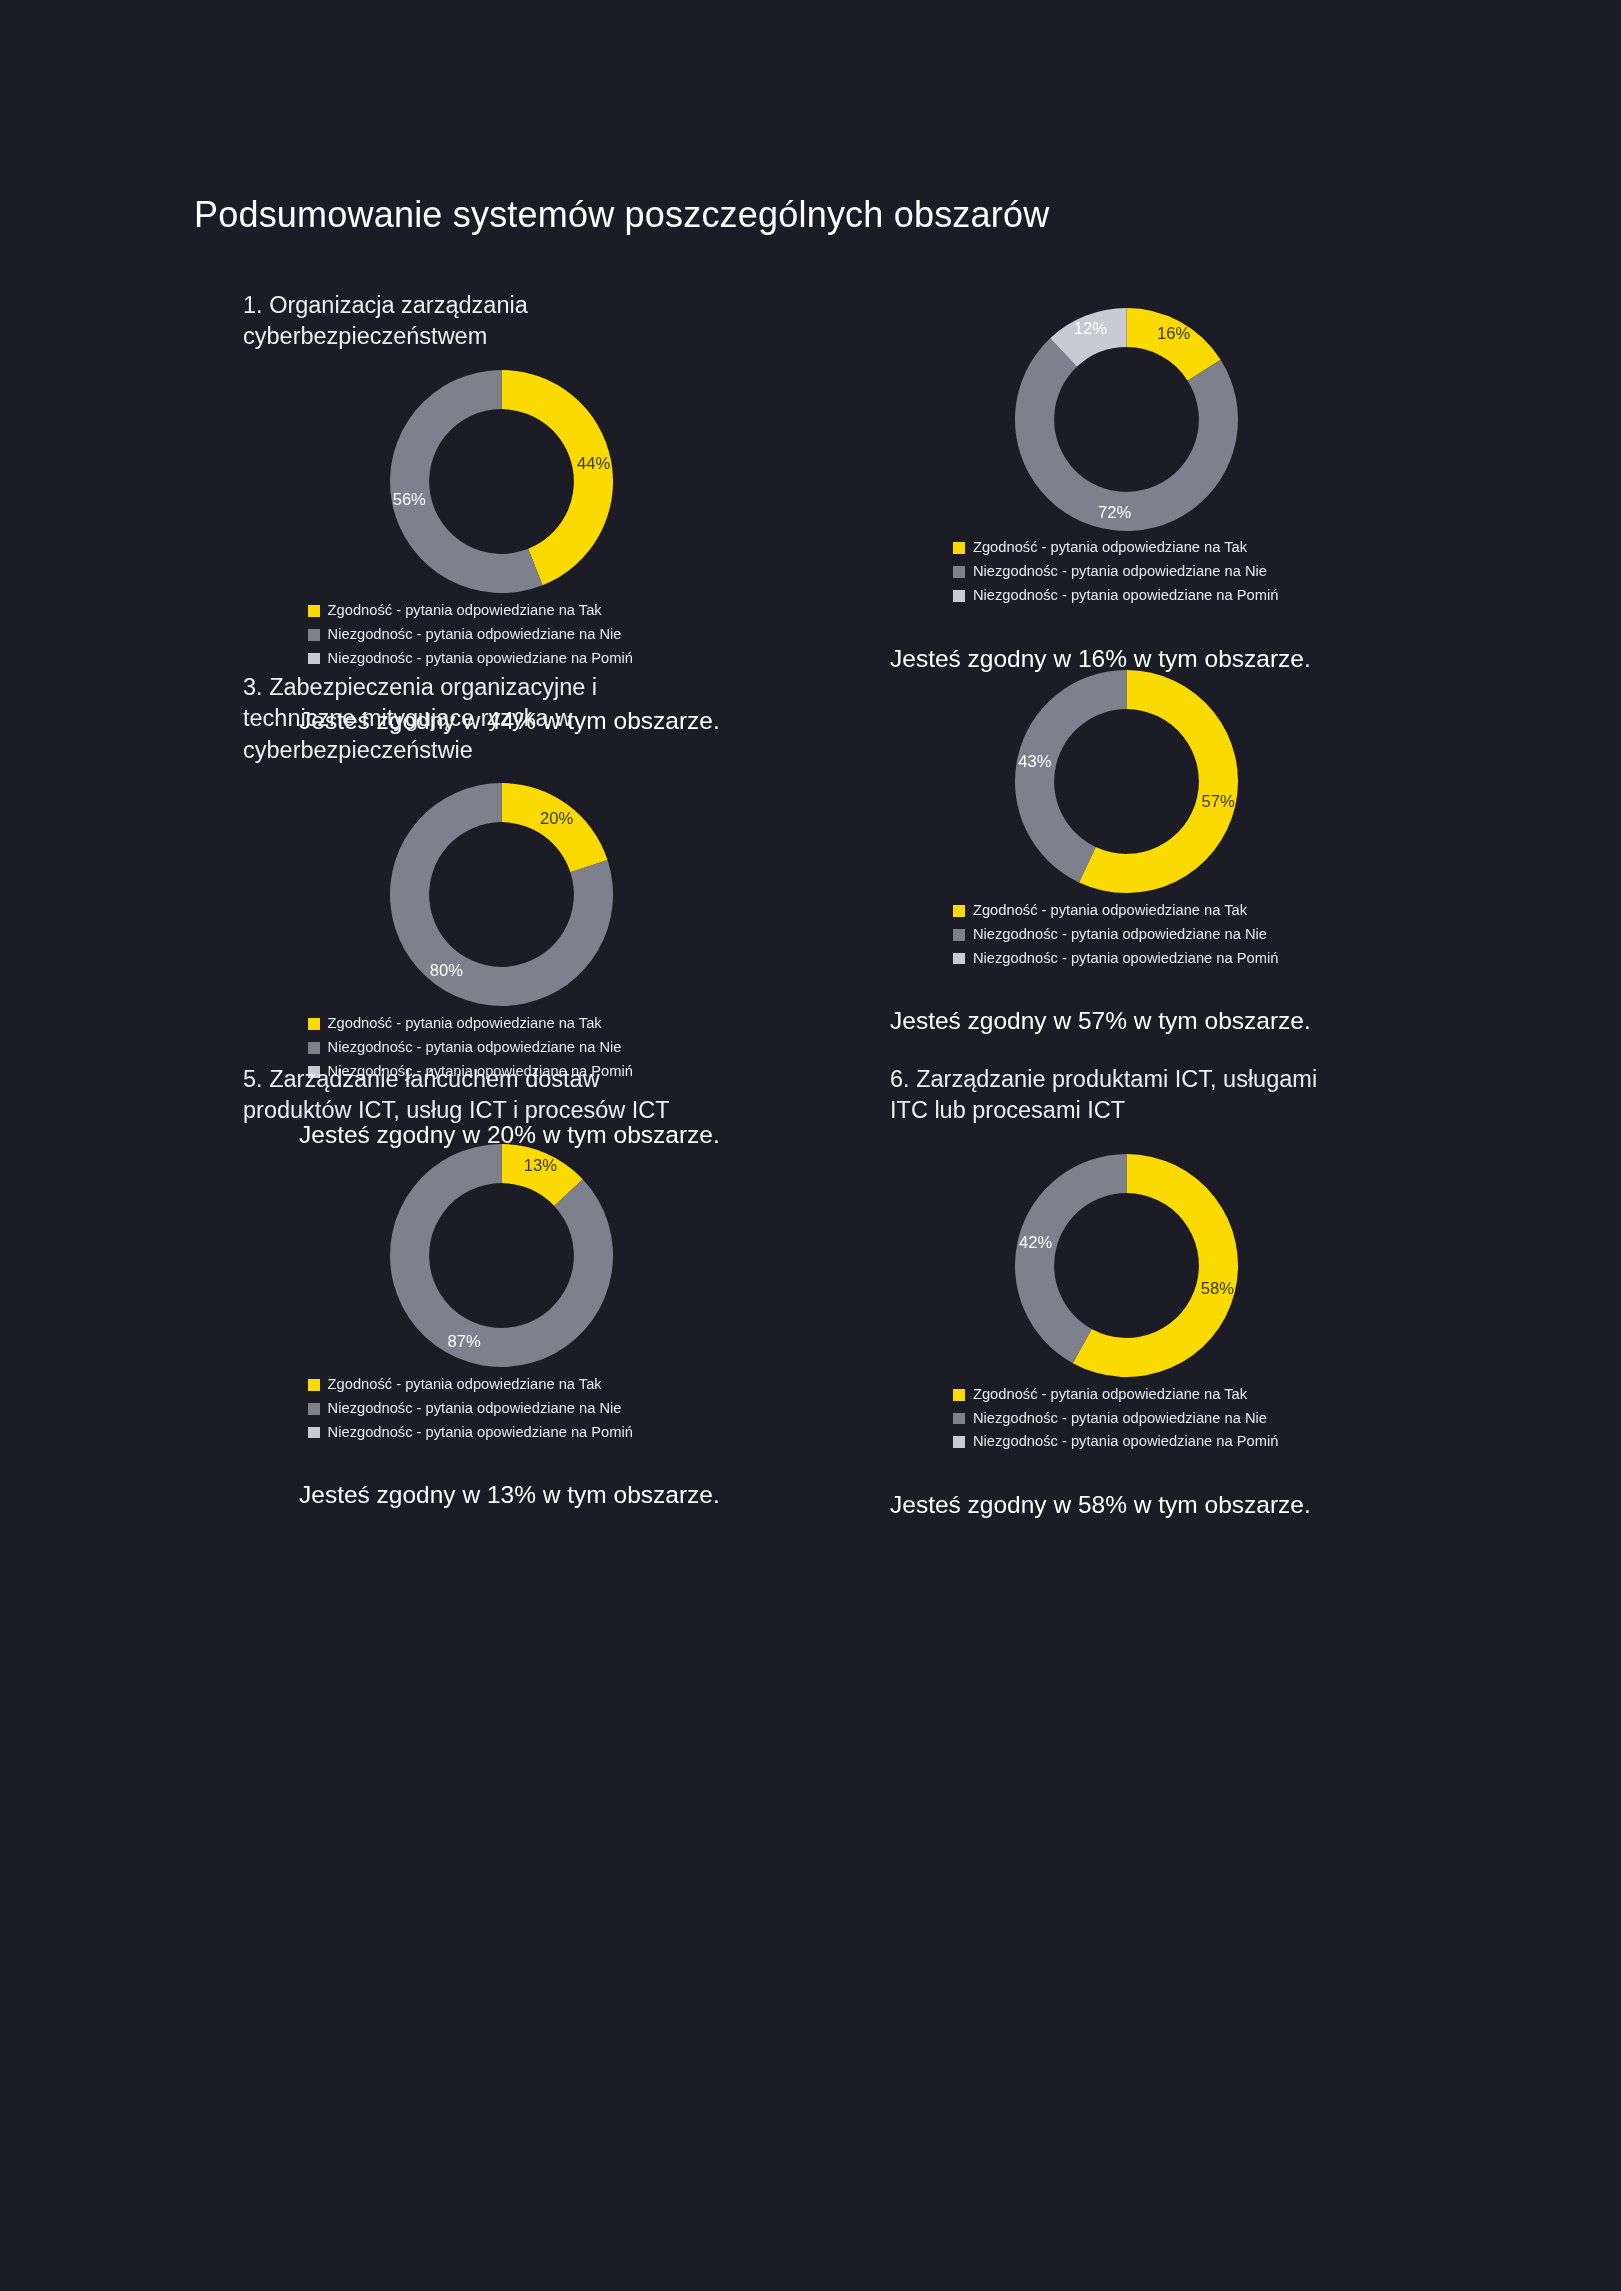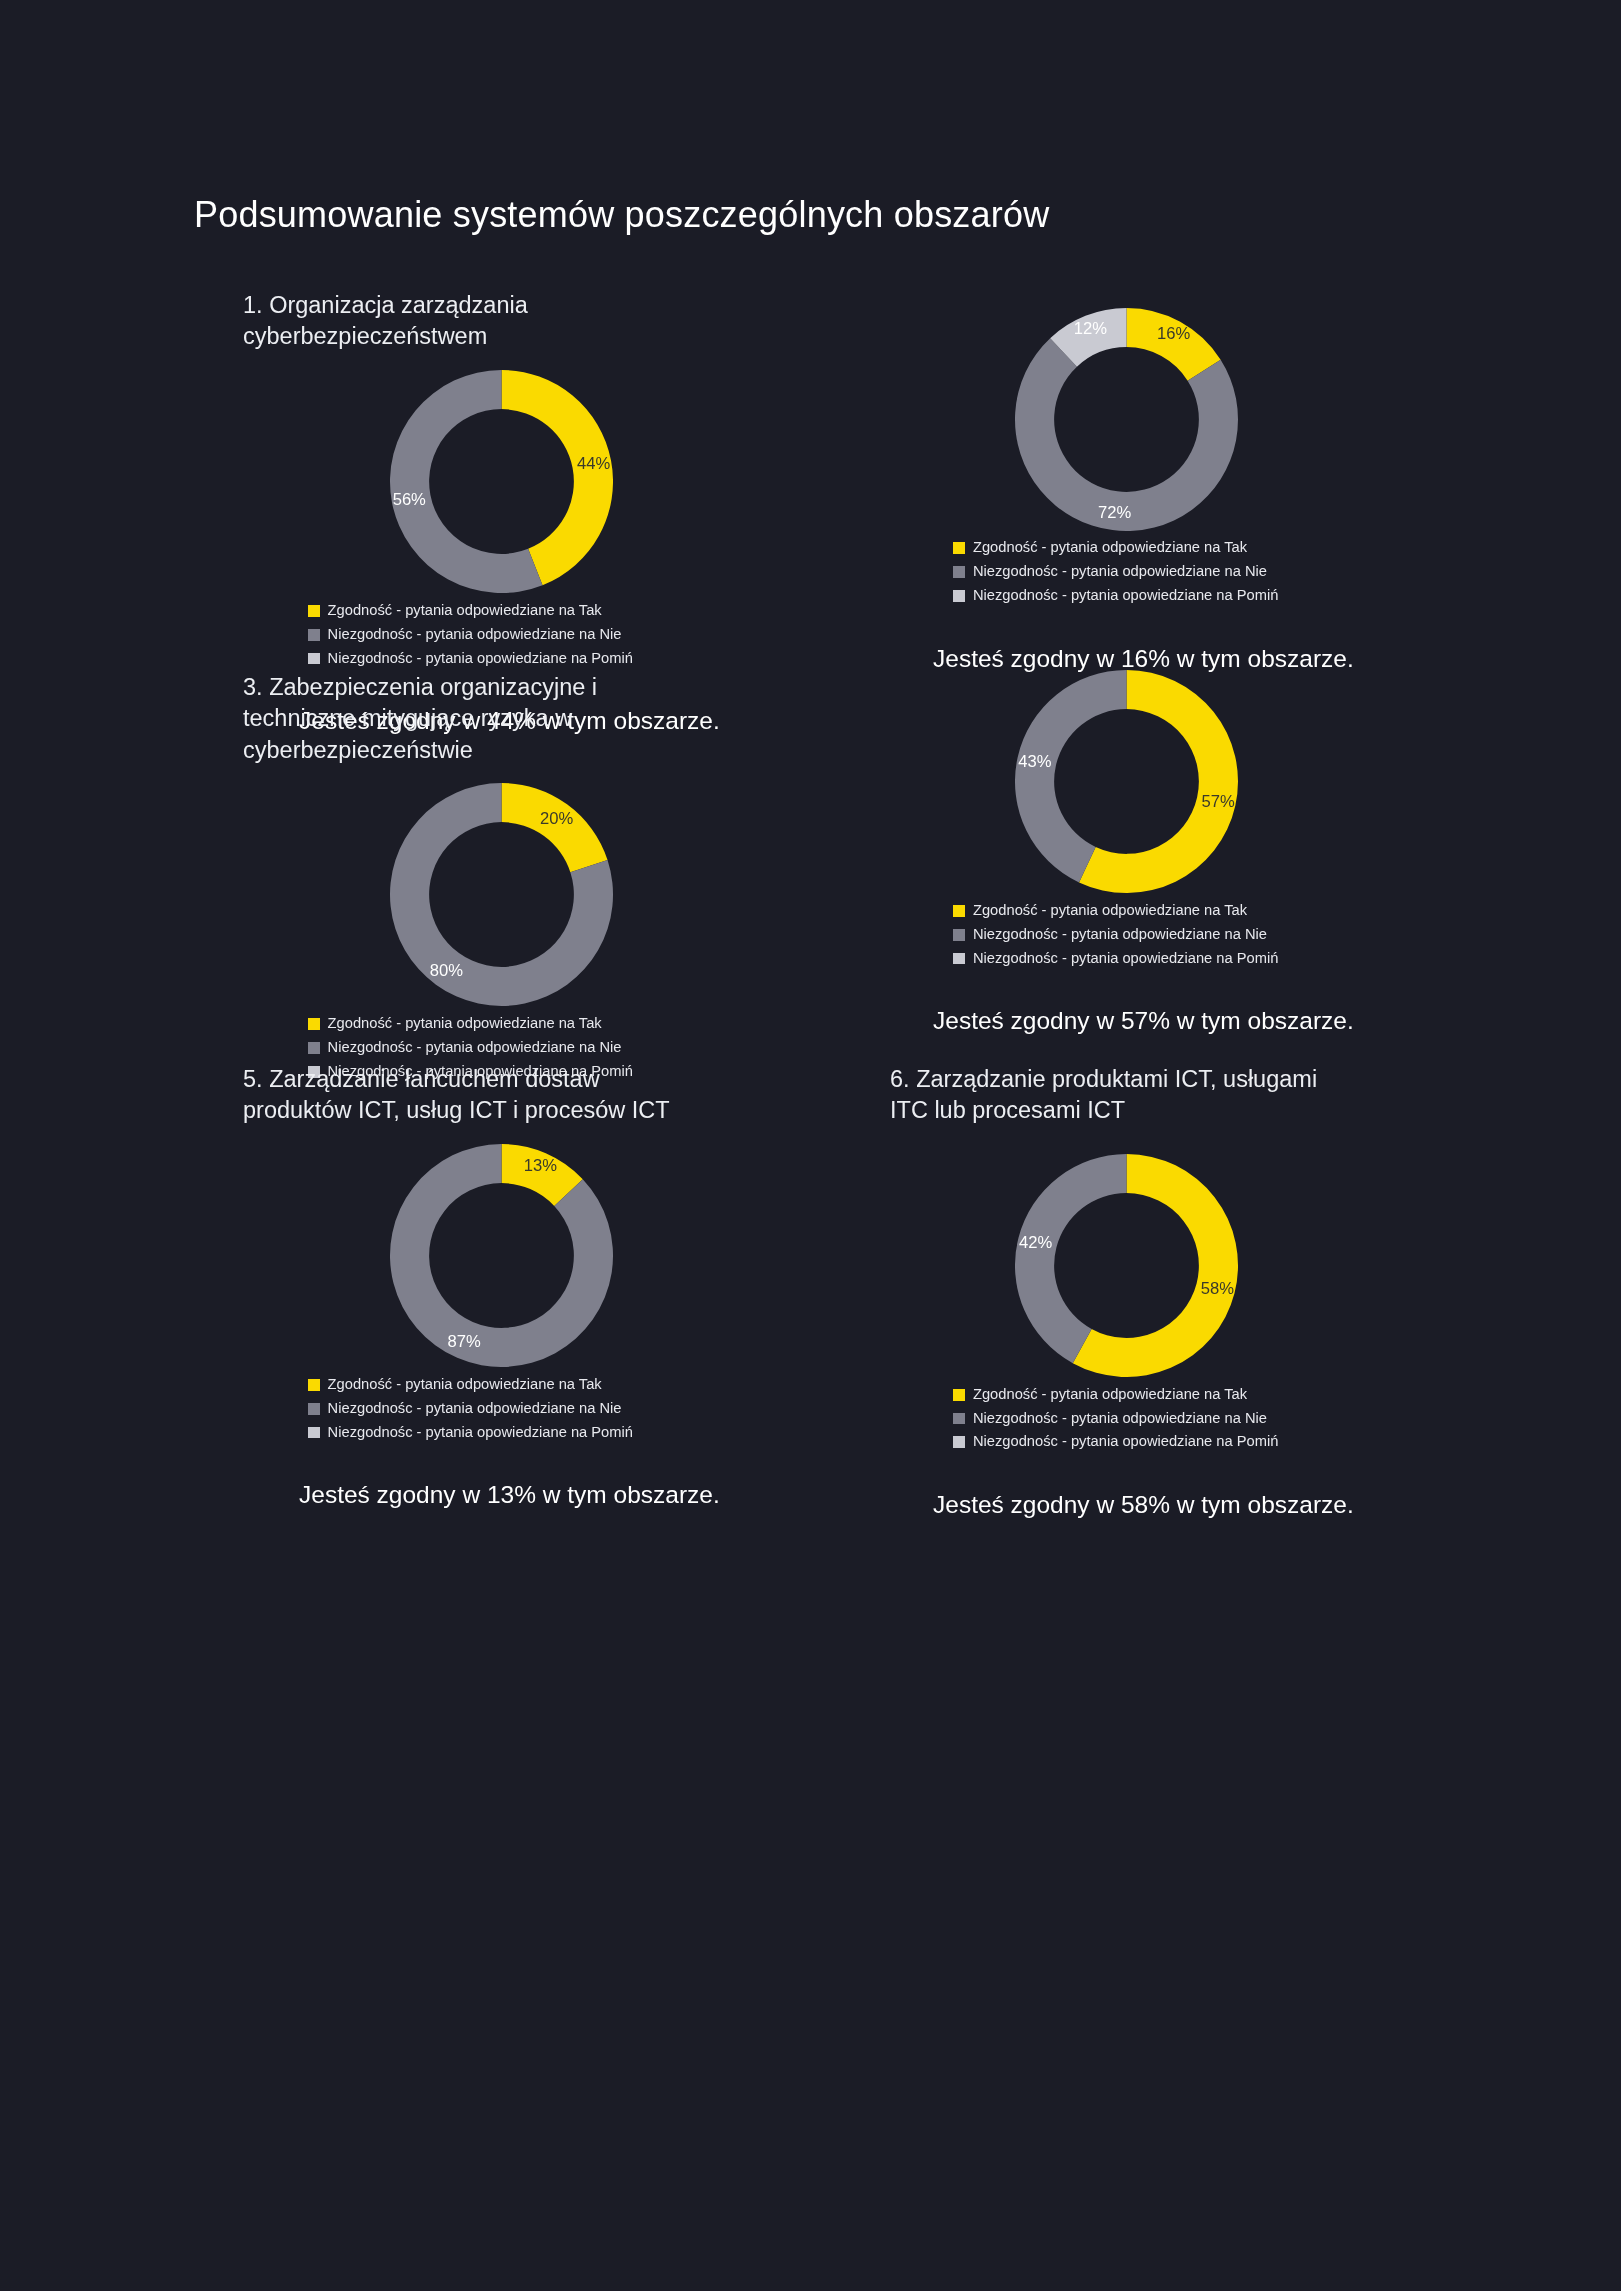--- a/index.html
+++ b/index.html
@@ -91,21 +91,21 @@
     display: inline-block;
   }
   .legend-label { display: inline-block; }
 
   .caption {
     font-size: 24.5px;
     color: #ffffff;
     white-space: nowrap;
   }
   .caption.align-left  { margin-left: 56px; }
-  .caption.align-right { margin-left: 43px; }
+  .caption.align-right { }
 
   .slice-label {
     font-size: 17px;
     font-family: "Liberation Sans", "DejaVu Sans", sans-serif;
   }
 </style>
 </head>
 <body>
 
 <div class="page">
@@ -186,20 +186,21 @@
             </div>
             <div class="legend-row">
               <span class="legend-swatch" style="background: rgb(127, 128, 141);"></span>
               <span class="legend-label">Niezgodnośc - pytania odpowiedziane na Nie</span>
             </div>
             <div class="legend-row">
               <span class="legend-swatch" style="background: rgb(201, 202, 210);"></span>
               <span class="legend-label">Niezgodnośc - pytania opowiedziane na Pomiń</span>
             </div>
           </div>
+          <div class="caption align-left" style="margin-top: 37px;">Jesteś zgodny w 20% w tym obszarze.</div>
         </div>
         <div class="cell right">
           <div class="donut-wrap" style="margin-top: -2px;">
             <svg width="223" height="223" viewBox="0 0 228 228" class="donut align-right">
               <path d="M 114 0 A 114 114 0 1 1 65.4613407928637 217.15036869722513 L 82.49244928659573 180.95725687363736 A 74 74 0 1 0 114 40 Z" fill="#fada00"></path>
               <text x="207.68800914611975" y="134.9417511740681" text-anchor="middle" dominant-baseline="central" class="slice-label" font-size="17" fill="#3a3a2a">57%</text>
               <path d="M 65.46116076158175 217.15028398112625 A 114 114 0 0 1 113.99980103246527 1.7362822291033808e-10 L 113.99987084563536 40.000000000112706 A 74 74 0 0 0 82.49233242418465 180.95720188248546 Z" fill="#7f808d"></path>
               <text x="20.311990853880246" y="93.05824882593191" text-anchor="middle" dominant-baseline="central" class="slice-label" font-size="17" fill="#ffffff">43%</text>
             </svg>
           </div>

